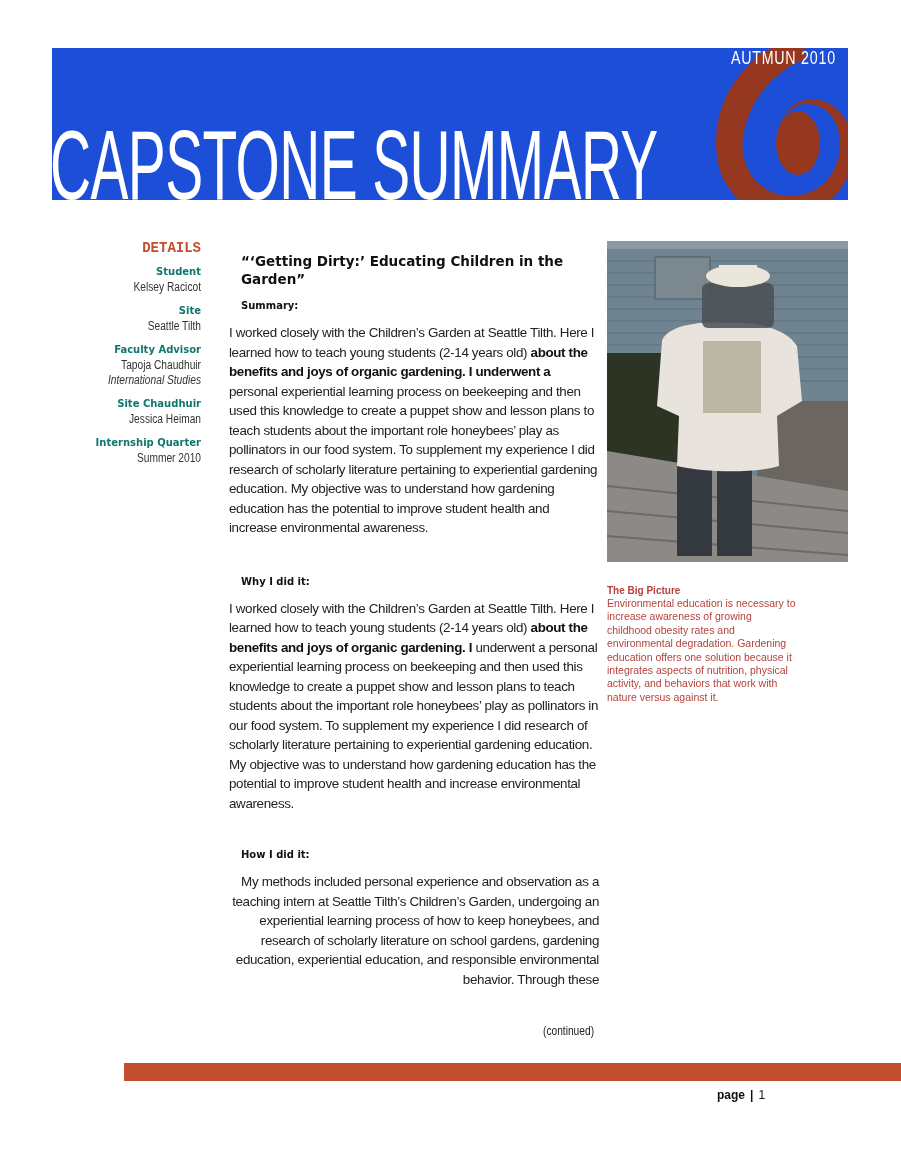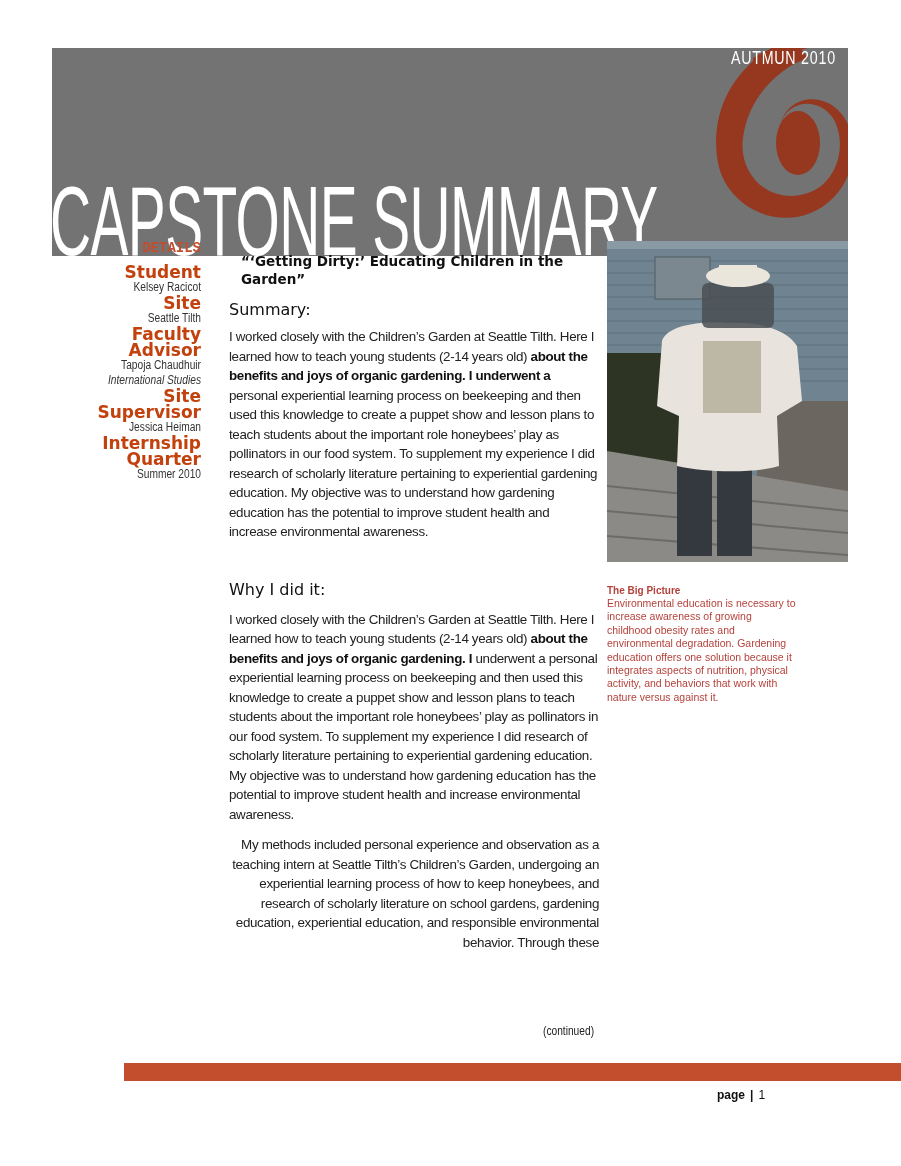--- a/index.html
+++ b/index.html
@@ -1,31 +1,31 @@
 <!DOCTYPE html>
 <html><head>
 <meta charset="utf-8">
 <style>
   html, body { margin: 0; padding: 0; background: #ffffff; }
   body { width: 901px; height: 1166px; position: relative; overflow: hidden; font-family: "Liberation Sans", sans-serif; color: #222; }
 
-  .banner { position: absolute; left: 52px; top: 48px; width: 796px; height: 208px; background: #737373; overflow: hidden; }
+  .banner { position: absolute; left: 52px; top: 48px; width: 796px; height: 152px; background: #1d4ed8; overflow: hidden; }
   .banner .swirl { position: absolute; right: 0; top: 0; width: 150px; height: 170px; }
   .season { position: absolute; right: 12px; top: 0; color: #fff; font-family: "Liberation Sans", sans-serif; font-size: 19px; letter-spacing: 1px; transform: scaleX(0.75); transform-origin: right top; line-height: 20px; }
   .title { position: absolute; left: -2px; bottom: -14px; color: #fff; font-family: "Liberation Sans", sans-serif; font-size: 98px; line-height: 98px; letter-spacing: -1px; transform: scaleX(0.58); transform-origin: left bottom; white-space: nowrap; }
 
   .details { position: absolute; left: 60px; top: 240px; width: 141px; text-align: right; }
   .details h2 { margin: 0 0 8px 0; font-family: Liberation Mono, monospace; font-size: 14px; font-weight: bold; color: #c24e2e; }
-  .d-label { font-family: "DejaVu Sans", sans-serif; font-size: 17px; font-weight: bold; color: #c2410c; line-height: 16px; }
+  .d-label { font-family: "DejaVu Sans", sans-serif; font-size: 10px; font-weight: bold; color: #0f766e; line-height: 16px; margin-top: 8px; }
   .d-value { font-size: 12px; color: #333; line-height: 15px; transform: scaleX(0.85); transform-origin: right; }
   .d-value.it { font-style: italic; }
 
   .main { position: absolute; left: 229px; top: 240px; width: 370px; }
   .doc-title { font-family: "DejaVu Sans", sans-serif; font-size: 13.5px; font-weight: bold; line-height: 18px; margin: 12px; color: #111; }
-  .sec-h { font-family: "DejaVu Sans", sans-serif; font-size: 16px; font-weight: normal; color: #111; margin: 0; }
+  .sec-h { font-family: "DejaVu Sans", sans-serif; font-size: 10px; font-weight: bold; color: #111; margin: 12px; }
   .para { font-size: 13.4px; line-height: 19.5px; color: #222; margin: 0; letter-spacing: -0.35px; }
   .para b { font-weight: bold; color: #111; }
 
   .photo { position: absolute; left: 607px; top: 241px; width: 241px; height: 321px; overflow: hidden; }
   .sidebar-note { position: absolute; left: 607px; top: 584px; width: 190px; color: #b5413a; }
   .sidebar-note .h { font-size: 10px; font-weight: bold; line-height: 13px; }
   .sidebar-note .t { font-size: 10.5px; line-height: 13.4px; }
 
   .continued { position: absolute; left: 543px; top: 1024px; font-size: 12px; color: #222; transform: scaleX(0.85); transform-origin: left; }
   .footer-bar { position: absolute; left: 124px; top: 1063px; width: 777px; height: 18px; background: #c24e2e; }
@@ -55,37 +55,38 @@
   <div>
     <div class="d-label">Site</div>
     <div class="d-value">Seattle Tilth</div>
   </div>
   <div>
     <div class="d-label">Faculty Advisor</div>
     <div class="d-value">Tapoja Chaudhuir</div>
     <div class="d-value it">International Studies</div>
   </div>
   <div>
-    <div class="d-label">Site Supervisor</div>
+    <div class="d-label">Site Chaudhuir</div>
     <div class="d-value">Jessica Heiman</div>
   </div>
   <div>
     <div class="d-label">Internship Quarter</div>
     <div class="d-value">Summer 2010</div>
   </div>
 </div>
 
 <div class="main">
   <h1 class="doc-title">“‘Getting Dirty:’ Educating Children in the Garden”</h1>
   <h3 class="sec-h" style="margin-top:9px;">Summary:</h3>
   <p class="para" style="margin-top:8px;"><span>I worked closely with the Children’s Garden at Seattle Tilth. Here I learned how to teach young students (2-14 years old) </span><b>about the benefits and joys of organic gardening.  I underwent a</b><span> personal experiential learning process on beekeeping and then used this knowledge to create a puppet show and lesson plans to teach students about the important role honeybees’ play as pollinators in our food system. To supplement my experience I did research of scholarly literature pertaining to experiential gardening education.  My objective was to understand how gardening education has the potential to improve student health and increase environmental awareness.</span></p>
 
   <h3 class="sec-h" style="margin-top:38px;">Why I did it:</h3>
   <p class="para" style="margin-top:11px;"><span>I worked closely with the Children’s Garden at Seattle Tilth. Here I learned how to teach young students (2-14 years old) </span><b>about the benefits and joys of organic gardening.  I</b><span> underwent a personal experiential learning process on beekeeping and then used this knowledge to create a puppet show and lesson plans to teach students about the important role honeybees’ play as pollinators in our food system. To supplement my experience I did research of scholarly literature pertaining to experiential gardening education.  My objective was to understand how gardening education has the potential to improve student health and increase environmental awareness.</span></p>
 
+  <h3 class="sec-h" style="margin-top:36px;">How I did it:</h3>
   <p class="para" style="margin-top:11px;text-align:right;">My methods included personal experience and observation as a teaching intern at Seattle Tilth’s Children’s Garden, undergoing an experiential learning process of how to keep honeybees, and research of scholarly literature on school gardens, gardening education, experiential education, and responsible environmental behavior. Through these</p>
 </div>
 
 <div class="photo" title="Student wearing a white beekeeping suit and veiled hat standing on a deck">
   <svg width="241" height="321" viewBox="0 0 241 321">
     <rect x="0" y="0" width="241" height="321" fill="#6f8391"></rect>
     <g stroke="#5d707d" stroke-width="1">
       <line x1="0" y1="20" x2="241" y2="20"></line>
         <line x1="0" y1="32" x2="241" y2="32"></line>
         <line x1="0" y1="44" x2="241" y2="44"></line>

